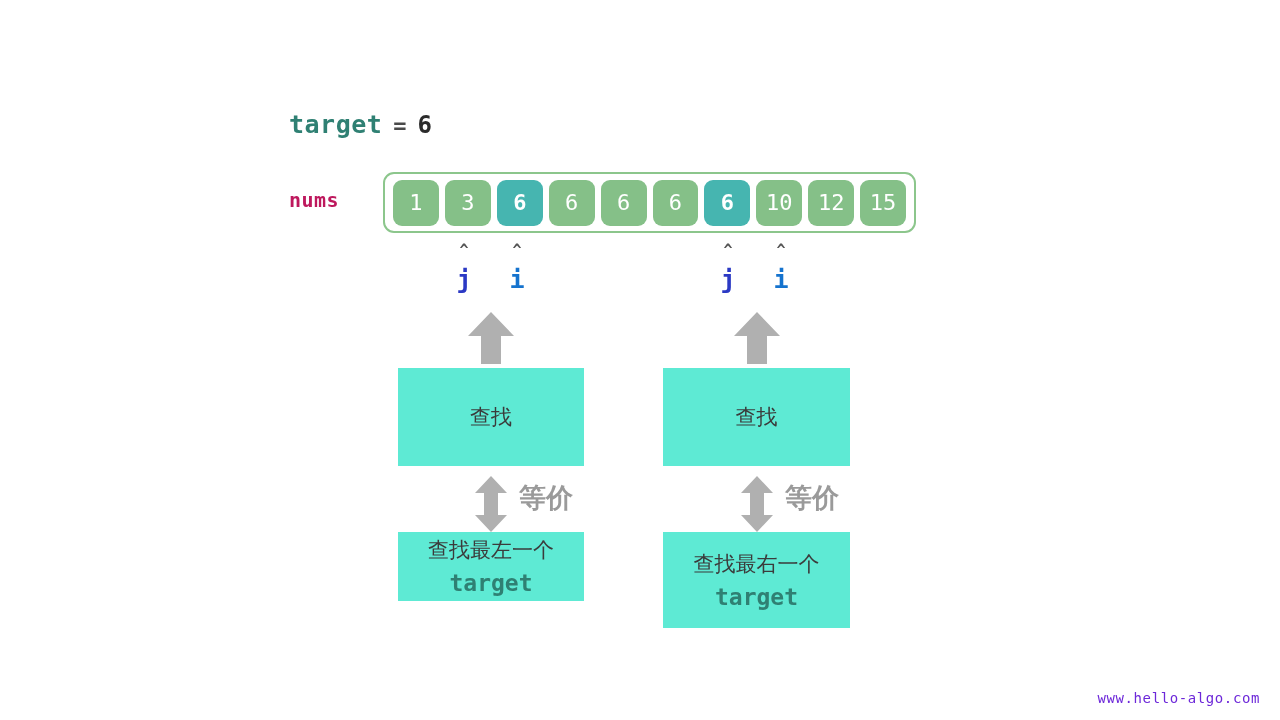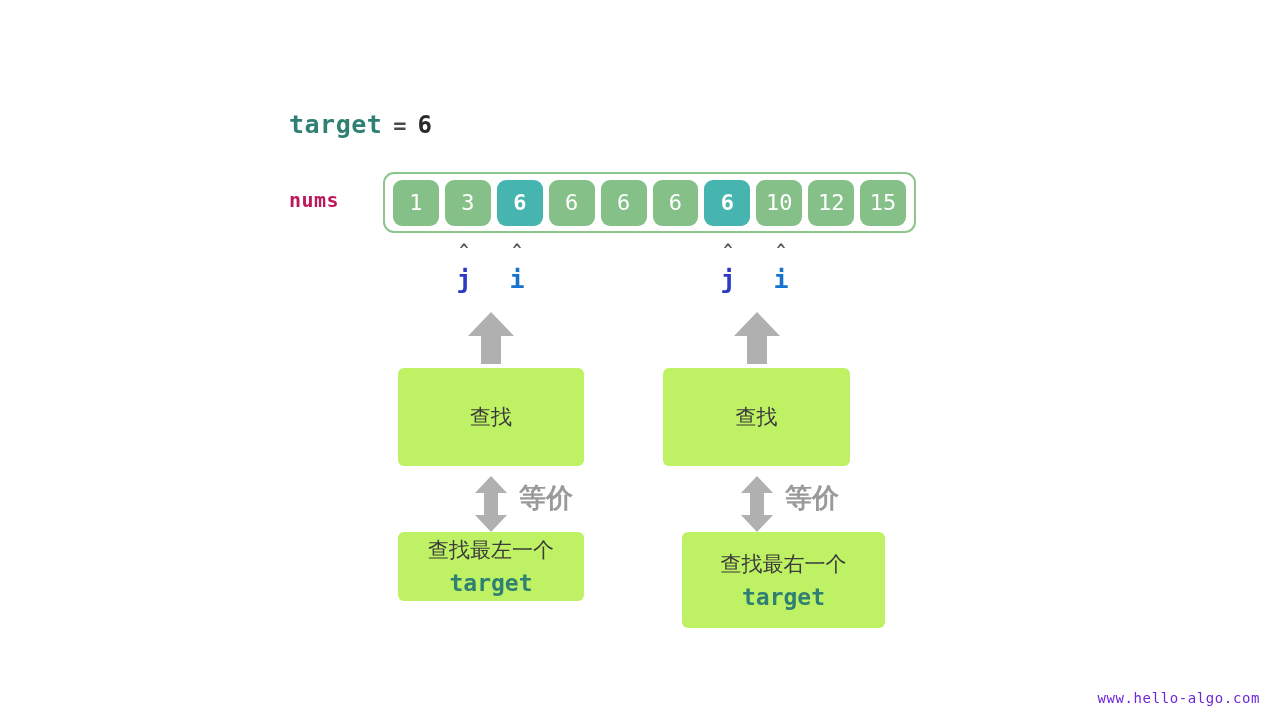--- a/index.html
+++ b/index.html
@@ -113,22 +113,22 @@
     font-size: 25px;
     line-height: 25px;
     font-weight: 700;
   }
   .pointer.ptr-j .plabel { color: #2b39c4; }
   .pointer.ptr-i .plabel { color: #1573ce; }
 
   
   .gbox {
     position: absolute;
-    background: #bef264;
-    border-radius: 6px;
+    background: #5eead4;
+    border-radius: 0;
     display: flex;
     flex-direction: column;
     align-items: center;
     justify-content: center;
     box-sizing: border-box;
   }
   .gbox .line1 {
     font-size: 21px;
     color: #3b3b3b;
     line-height: 26px;
@@ -140,21 +140,21 @@
     font-weight: 700;
     line-height: 26px;
     white-space: nowrap;
   }
   .gbox .line2 .tcolor { color: #2f8073; }
   .gbox .line2 .opcolor { color: #2b2b2b; }
 
   #box-left-top   { left: 398px; top: 368px; width: 186px; height: 98px; }
   #box-right-top  { left: 663px; top: 368px; width: 187px; height: 98px; }
   #box-left-bot   { left: 398px; top: 532px; width: 186px; height: 69px; }
-  #box-right-bot  { left: 682px; top: 532px; width: 203px; height: 96px; }
+  #box-right-bot  { left: 663px; top: 532px; width: 187px; height: 96px; }
 
   
   .arrow-up-big {
     position: absolute;
     width: 46px;
     height: 52px;
   }
   #arrow-up-left  { left: 468px; top: 312px; }
   #arrow-up-right { left: 734px; top: 312px; }
 

